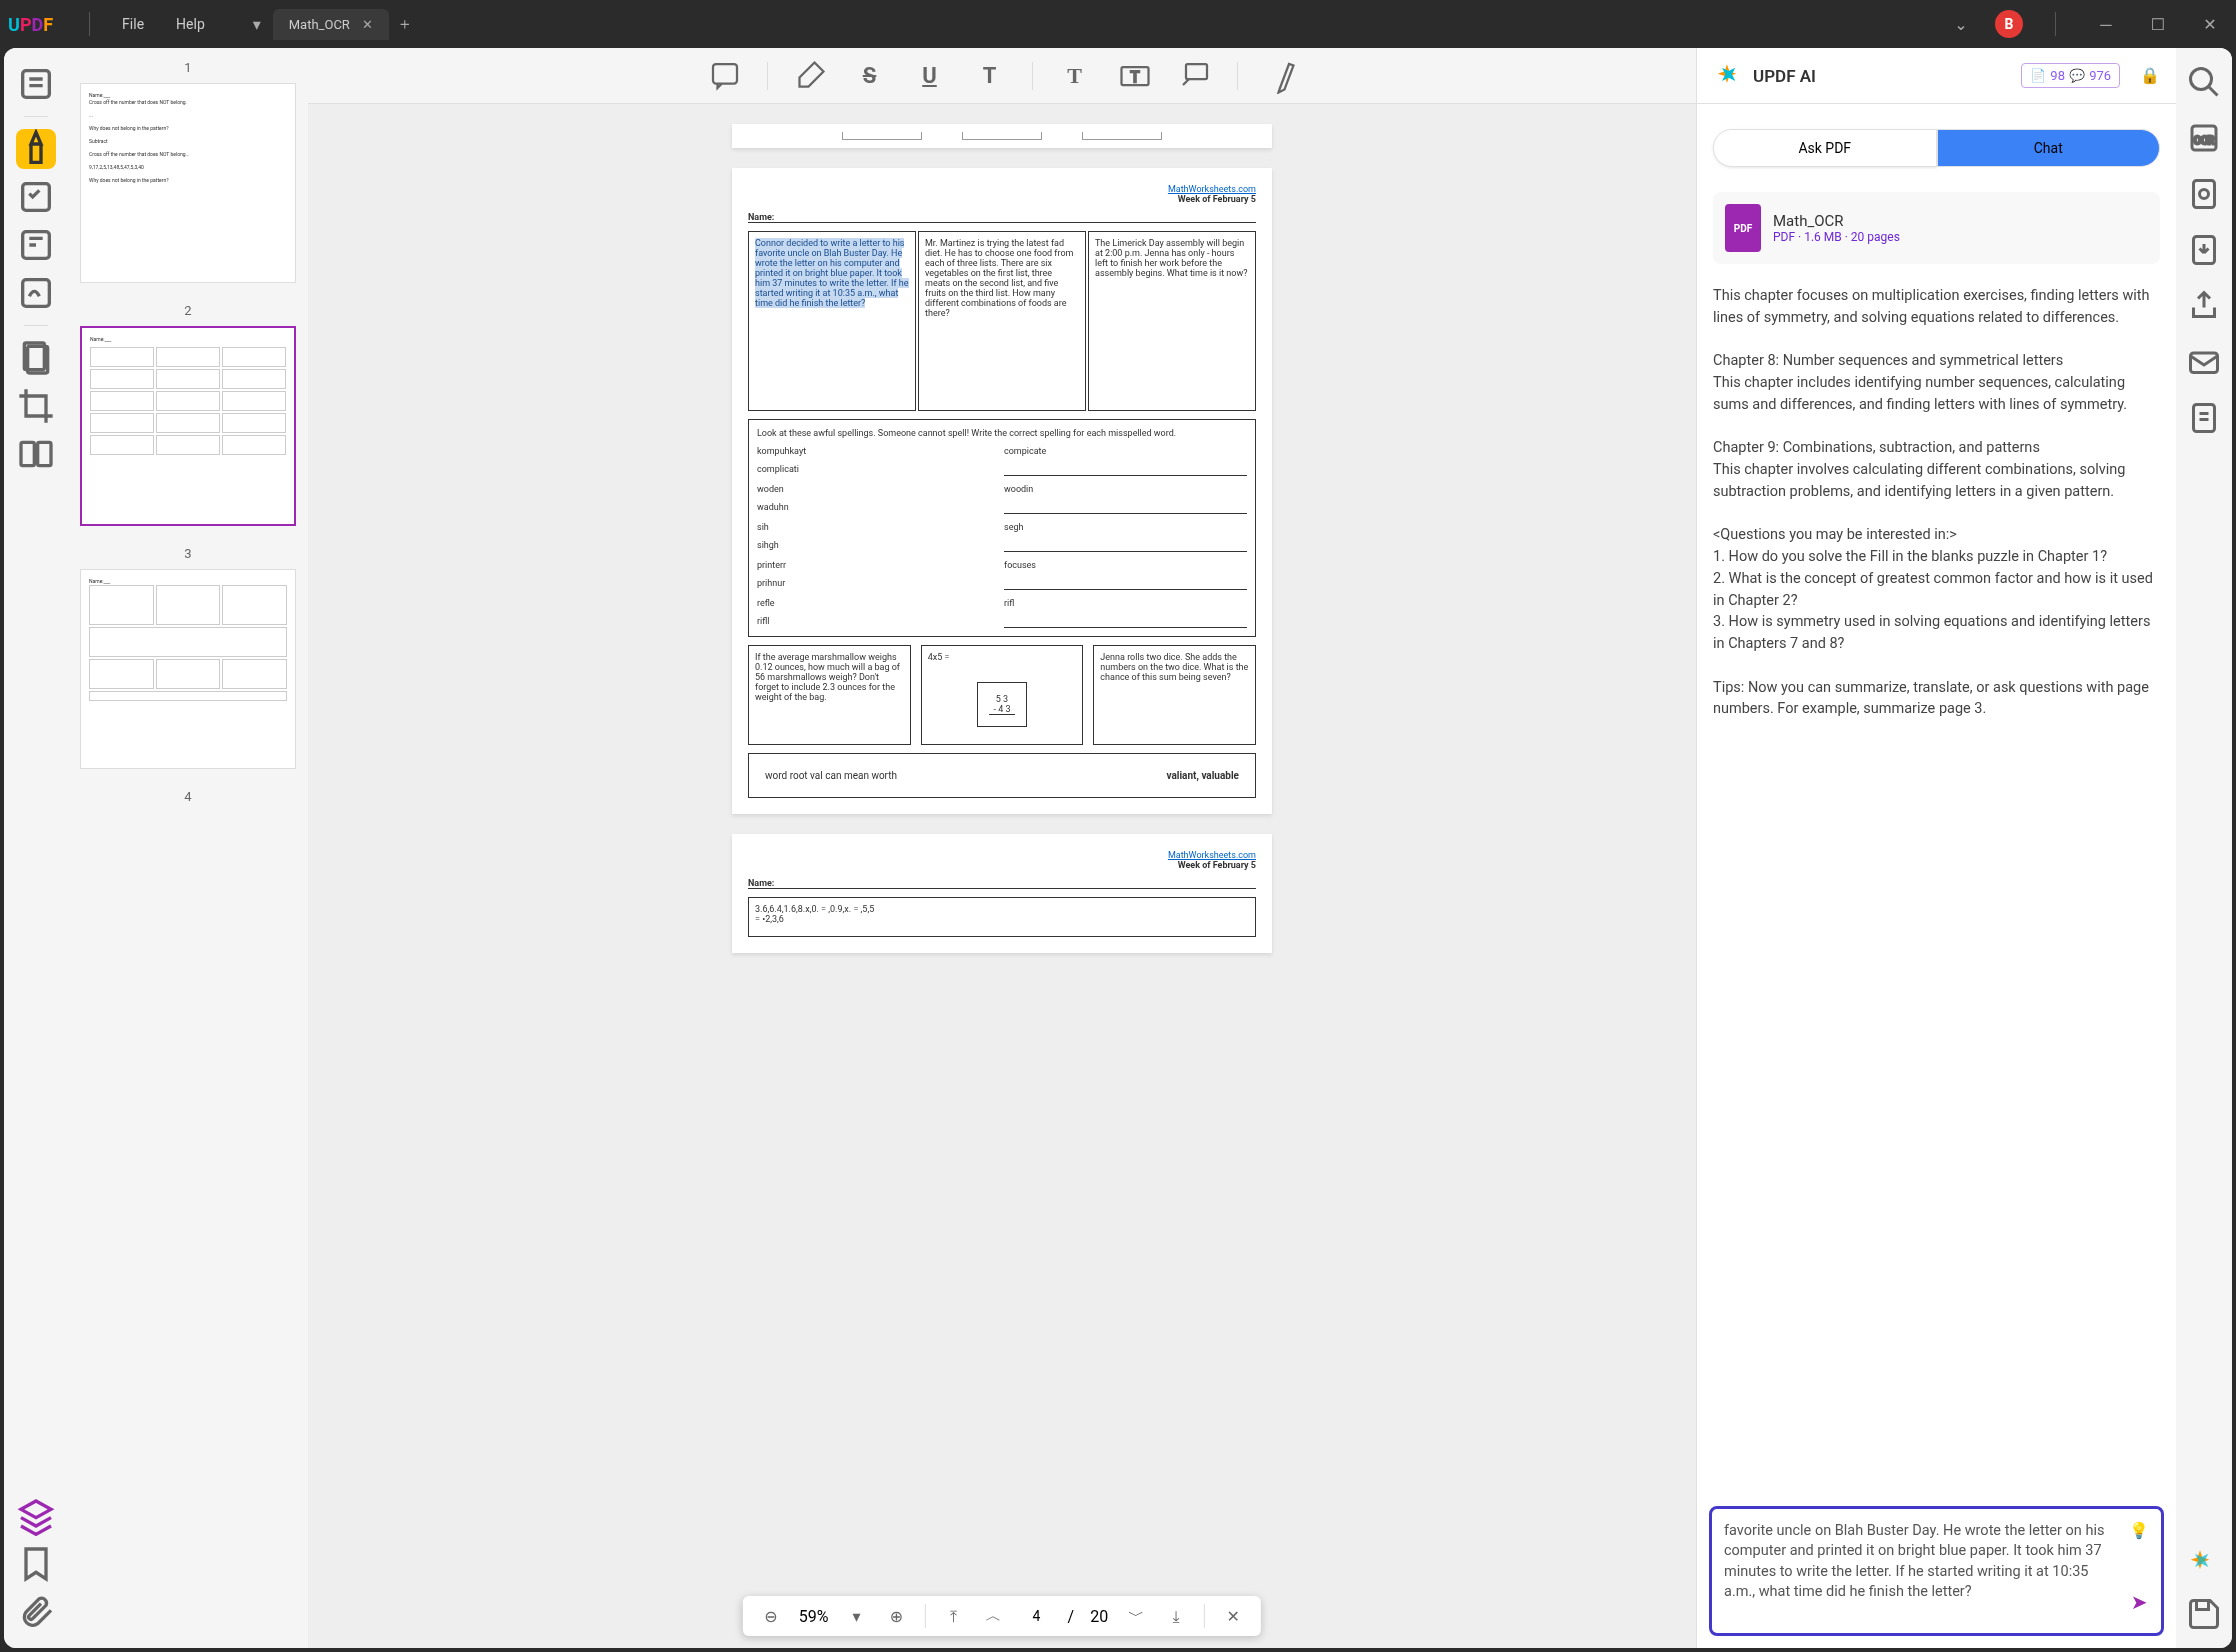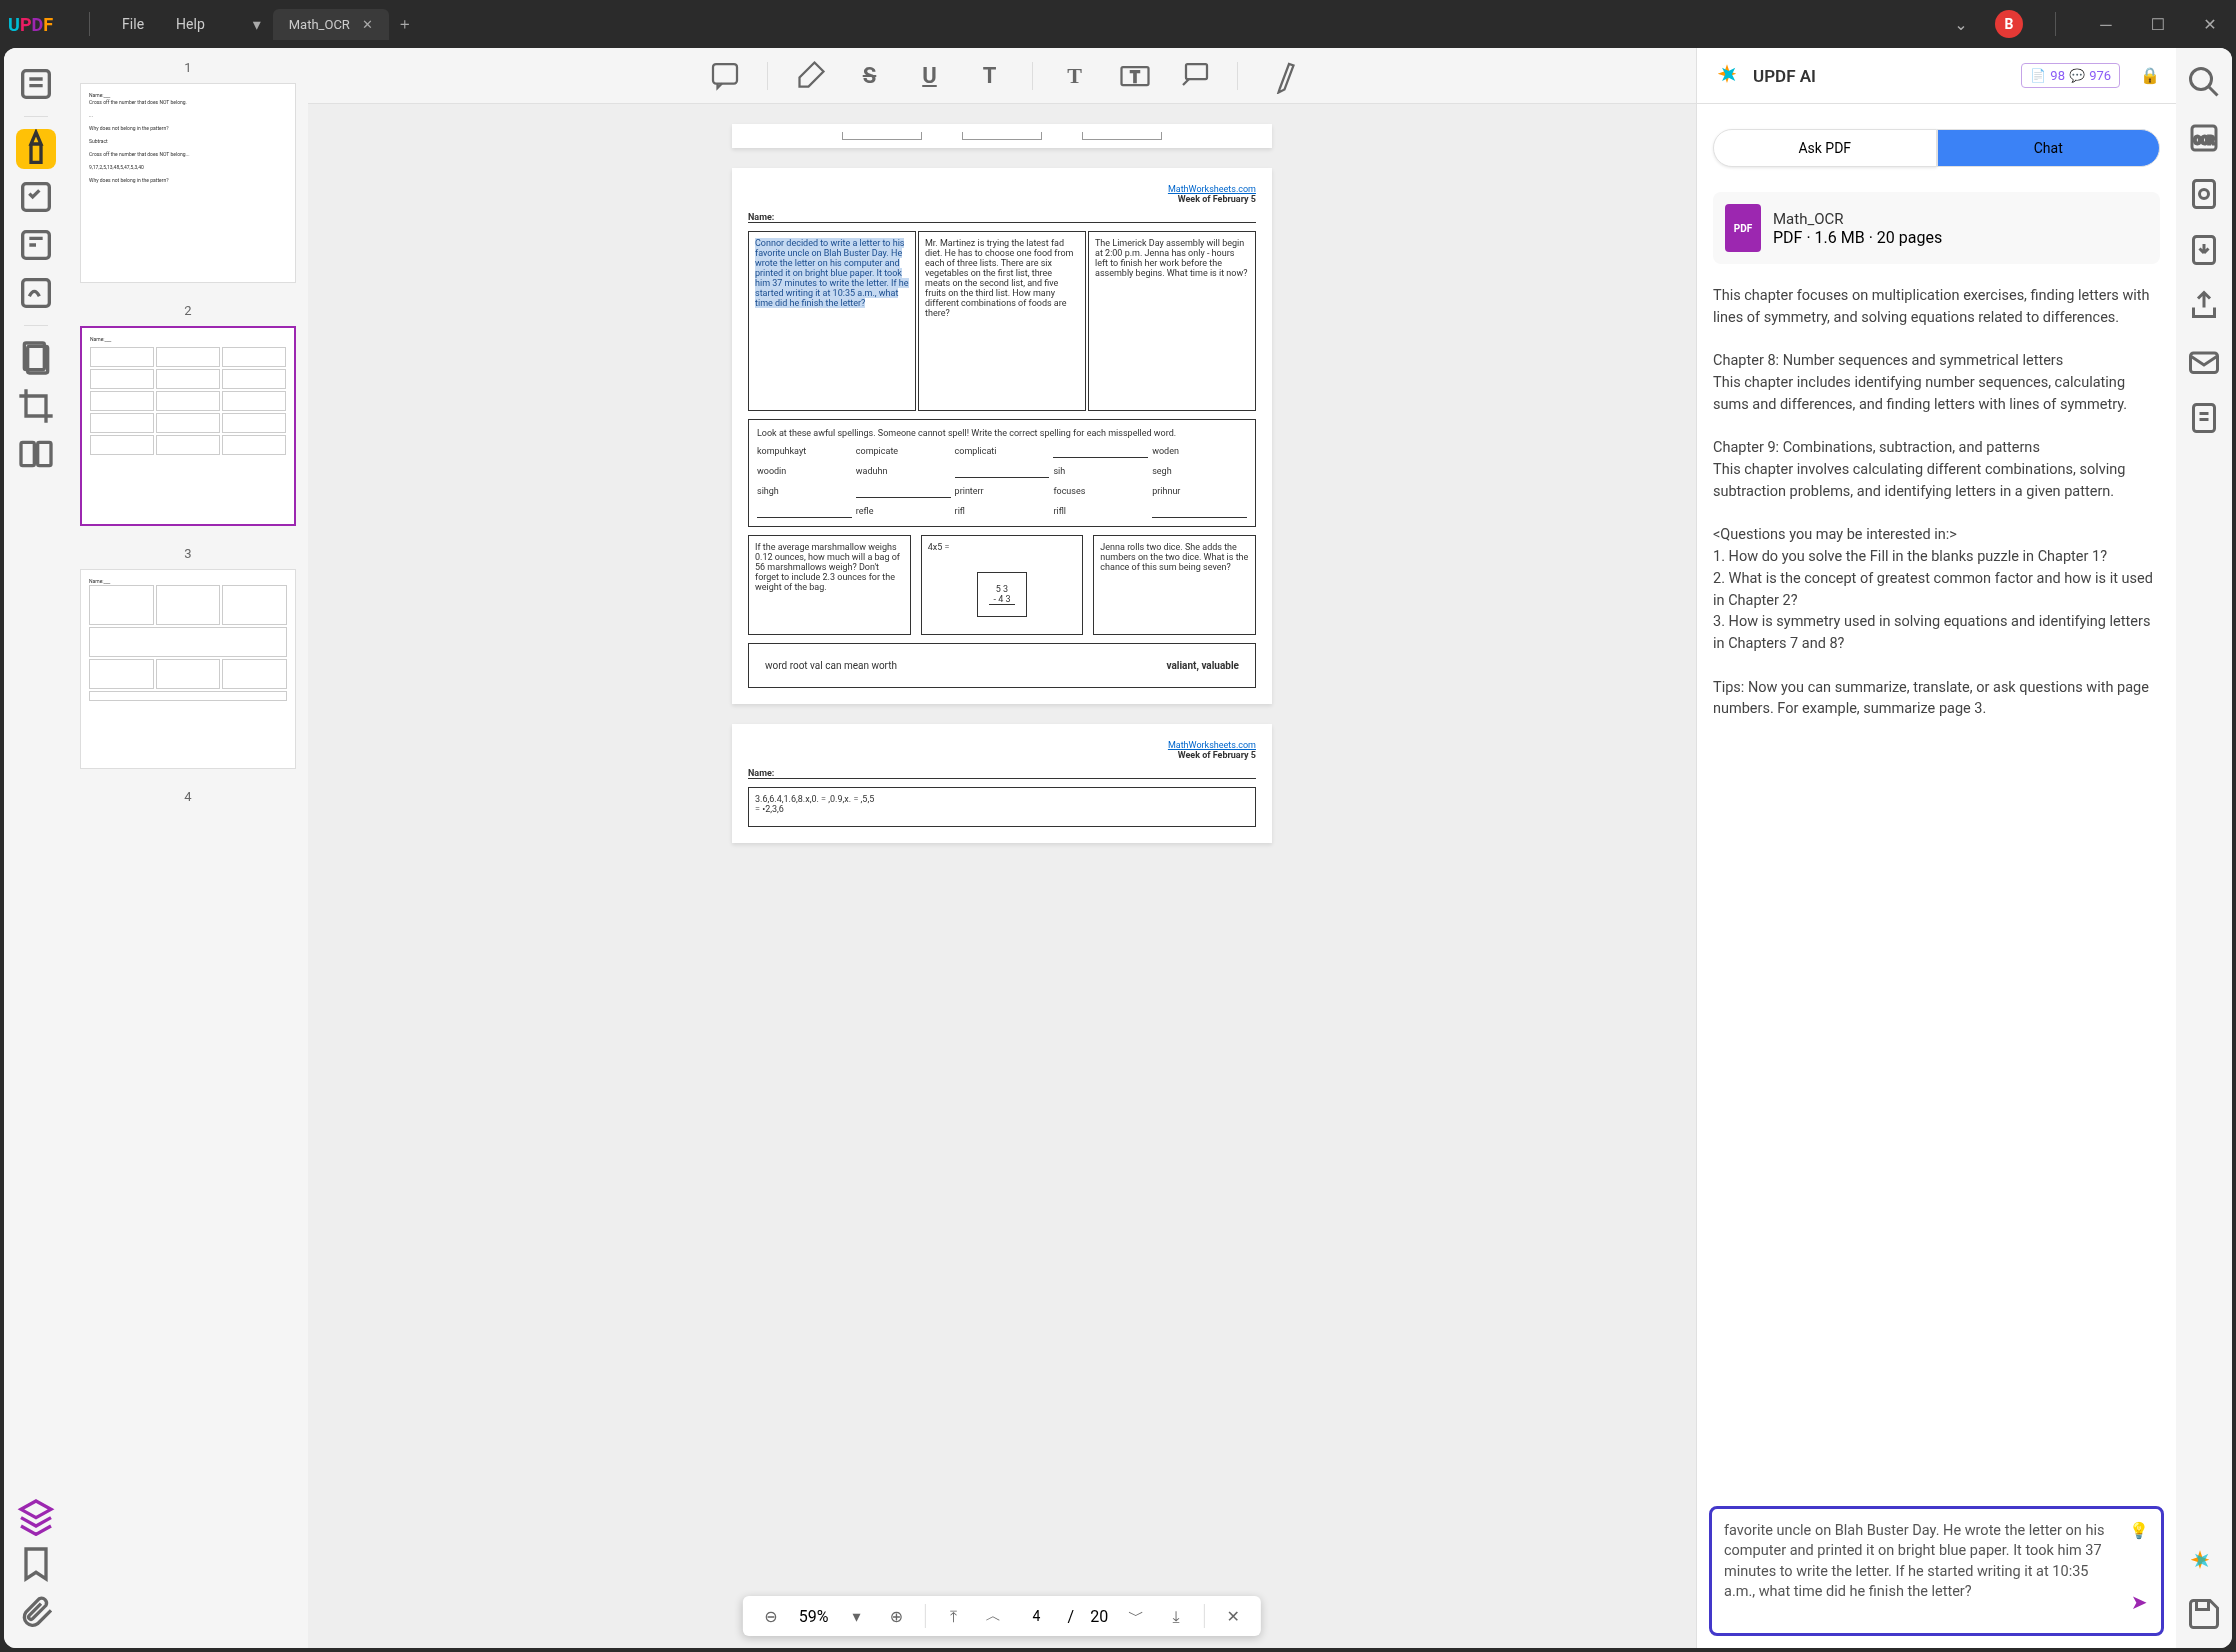--- a/index.html
+++ b/index.html
@@ -44,21 +44,21 @@
     .page { background: white; margin: 20px auto; width: 540px; padding: 16px; font-size: 9px; color: #333; box-shadow: 0 2px 4px rgba(0,0,0,0.1); }
     .page-header { display: flex; justify-content: space-between; margin-bottom: 8px; }
     .page-header a { color: #0066cc; text-decoration: underline; }
     .name-line { border-bottom: 1px solid #333; font-weight: bold; margin-bottom: 8px; }
     
     .row3 { display: flex; gap: 2px; }
     .box { border: 1px solid #333; padding: 6px; flex: 1; min-height: 180px; }
     .highlighted { background: #c5d9f1; color: #1a4d8f; }
     
     .spell-box { border: 1px solid #333; padding: 8px; margin-top: 8px; }
-    .spell-grid { display: grid; grid-template-columns: repeat(5, 1fr); gap: 8px 4px; font-size: 9px; margin-top: 8px; }
+    .spell-grid { display: grid; grid-template-columns: repeat(2, 1fr); gap: 8px 4px; font-size: 9px; margin-top: 8px; }
     .spell-line { border-bottom: 1px solid #333; height: 12px; }
     
     .row3b { display: flex; gap: 10px; margin-top: 8px; }
     .word-root { border: 1px solid #333; padding: 16px; margin-top: 8px; font-size: 10px; display: flex; justify-content: space-between; }
     
     .page-controls { position: absolute; bottom: 12px; left: 50%; transform: translateX(-50%); background: white; border-radius: 6px; box-shadow: 0 2px 8px rgba(0,0,0,0.2); padding: 8px 16px; display: flex; align-items: center; gap: 16px; }
     .pc-btn { cursor: pointer; color: #666; display: flex; align-items: center; justify-content: center; width: 24px; }
     .pc-input { width: 30px; text-align: center; border: none; font-size: 14px; }
     .pc-sep { width: 1px; height: 24px; background: #ddd; }
     
@@ -70,21 +70,21 @@
     .ai-lock { color: #aaa; margin-left: 8px; }
     
     .ai-tabs { display: flex; padding: 16px; gap: 0; }
     .ai-tab { flex: 1; padding: 10px; text-align: center; cursor: pointer; font-size: 14px; border: 1px solid #e0e0e0; }
     .ai-tab.active { background: white; border-radius: 20px 0 0 20px; box-shadow: 0 1px 3px rgba(0,0,0,0.1); }
     .ai-tab:last-child { border-radius: 0 20px 20px 0; background: #3b82f6; }
     
     .file-chip { margin: 0 16px 12px 16px; background: #f8f8f8; border-radius: 8px; padding: 12px; display: flex; gap: 12px; align-items: center; }
     .file-icon { width: 36px; height: 48px; background: #9c27b0; border-radius: 4px; color: white; display: flex; align-items: center; justify-content: center; font-size: 10px; font-weight: bold; }
     .file-name { font-size: 15px; color: #333; }
-    .file-meta { font-size: 16px; color: #000000; text-align: right; }
+    .file-meta { font-size: 12px; color: #6d28d9; text-align: right; }
     
     .ai-content { flex: 1; overflow-y: auto; padding: 0 16px 16px 16px; font-size: 14.5px; line-height: 1.5; color: #444; }
     
     .ai-input-wrap { padding: 12px; }
     .ai-input-box { border: 3px solid #4338ca; border-radius: 8px; padding: 12px; display: flex; gap: 8px; align-items: flex-start; }
     .ai-input { flex: 1; border: none; outline: none; font-size: 14.5px; color: #555; resize: none; font-family: inherit; line-height: 1.4; min-height: 100px; }
     .ai-input-icons { display: flex; flex-direction: column; gap: 50px; align-items: center; }
     .lightbulb { color: #aaa; cursor: pointer; }
     .send-btn { color: #9c27b0; cursor: pointer; font-size: 20px; }
     

